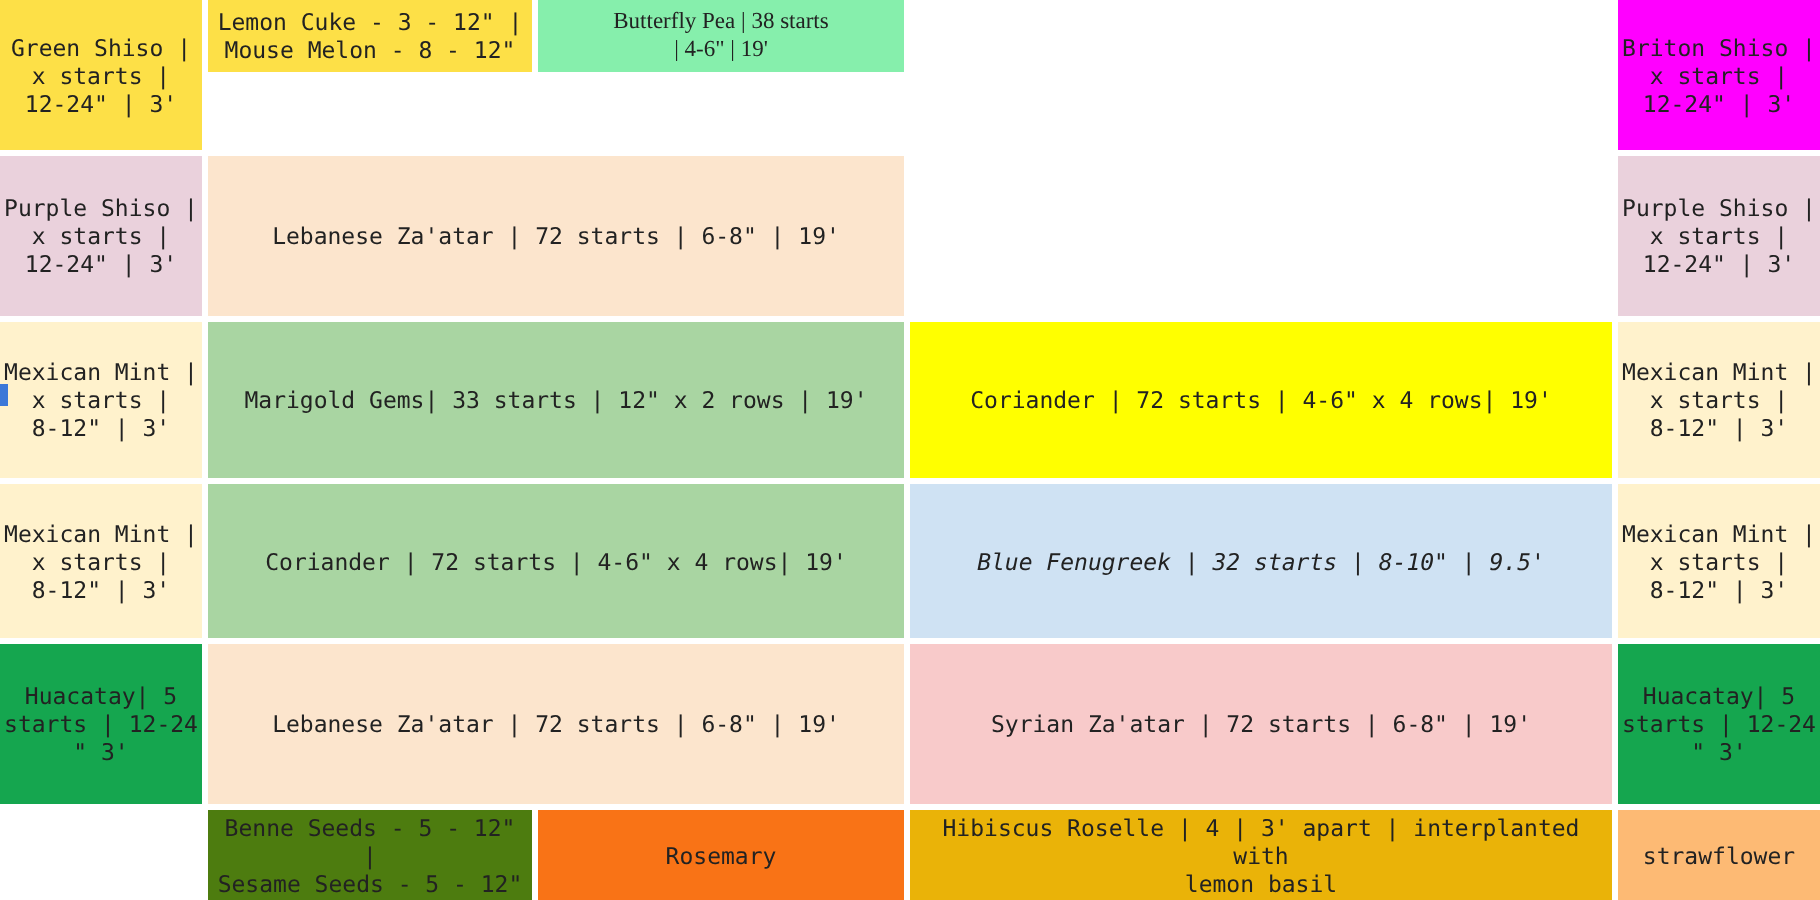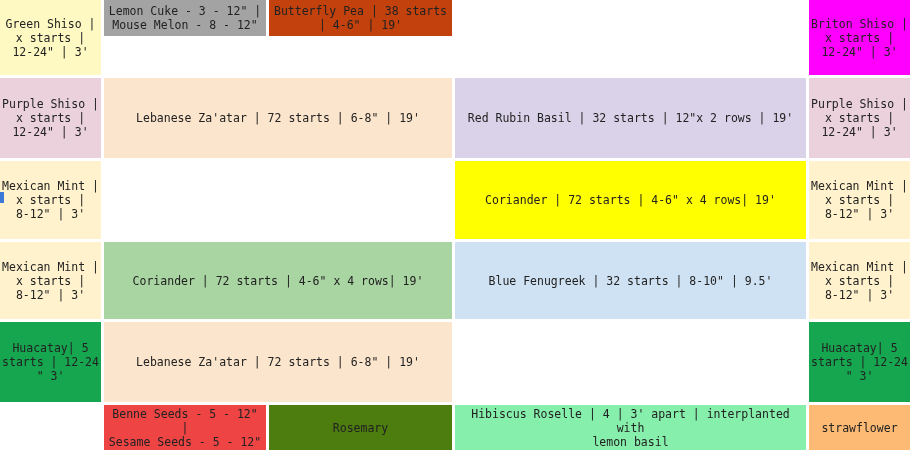--- a/index.html
+++ b/index.html
@@ -61,67 +61,68 @@
     top: 192px;
     width: 4px;
     height: 11px;
   }
 </style>
 </head>
 <body>
 
 <div class="board">
 
-  <div class="cell a12" style="background: #fef9c3;">Green Shiso |
+  <div class="cell a12" style="background: #fde047;">Green Shiso |
 x starts |
 12-24" | 3'</div>
-  <div class="cell b1" style="background: #a3a3a3;">Lemon Cuke - 3 - 12" |
+  <div class="cell b1" style="background: #fde047;">Lemon Cuke - 3 - 12" |
 Mouse Melon - 8 - 12"</div>
-  <div class="cell c1" style="background: #c2410c;">Butterfly Pea | 38 starts
+  <div class="cell c1" style="background: #86efac; font-family: Liberation Serif, serif;">Butterfly Pea | 38 starts
 | 4-6" | 19'</div>
   <div class="cell e12" style="background: rgb(255, 0, 255);">Briton Shiso |
 x starts |
 12-24" | 3'</div>
 
 
   <div class="cell a3" style="background: rgb(234, 209, 220);">Purple Shiso |
 x starts |
 12-24" | 3'</div>
   <div class="cell bc3" style="background: rgb(252, 229, 205);">Lebanese Za'atar | 72 starts | 6-8" | 19'</div>
-  <div class="cell d3" style="background: rgb(217, 210, 233);">Red Rubin Basil | 32 starts | 12"x 2 rows | 19'</div>
   <div class="cell e3" style="background: rgb(234, 209, 220);">Purple Shiso |
 x starts |
 12-24" | 3'</div>
 
   <div class="cell a4" style="background: rgb(255, 242, 204);">Mexican Mint |
 x starts |
 8-12" | 3'</div>
+  <div class="cell bc4" style="background: rgb(169, 213, 162);">Marigold Gems| 33 starts | 12" x 2 rows | 19'</div>
   <div class="cell d4" style="background: rgb(255, 255, 0);">Coriander | 72 starts | 4-6" x 4 rows| 19'</div>
   <div class="cell e4" style="background: rgb(255, 242, 204);">Mexican Mint |
 x starts |
 8-12" | 3'</div>
 
   <div class="cell a5" style="background: rgb(255, 242, 204);">Mexican Mint |
 x starts |
 8-12" | 3'</div>
   <div class="cell bc5" style="background: rgb(169, 213, 162);">Coriander | 72 starts | 4-6" x 4 rows| 19'</div>
-  <div class="cell d5" style="background: rgb(207, 226, 243);">Blue Fenugreek | 32 starts | 8-10" | 9.5'</div>
+  <div class="cell d5" style="background: rgb(207, 226, 243); font-style: italic;">Blue Fenugreek | 32 starts | 8-10" | 9.5'</div>
   <div class="cell e5" style="background: rgb(255, 242, 204);">Mexican Mint |
 x starts |
 8-12" | 3'</div>
 
   <div class="cell a6" style="background: rgb(21, 166, 79);">Huacatay| 5
 starts | 12-24
 " 3'</div>
   <div class="cell bc6" style="background: rgb(252, 229, 205);">Lebanese Za'atar | 72 starts | 6-8" | 19'</div>
+  <div class="cell d6" style="background: rgb(248, 202, 202);">Syrian Za'atar | 72 starts | 6-8" | 19'</div>
   <div class="cell e6" style="background: rgb(21, 166, 79);">Huacatay| 5
 starts | 12-24
 " 3'</div>
 
-  <div class="cell b7" style="background: #ef4444;">Benne Seeds - 5 - 12" |
+  <div class="cell b7" style="background: #4d7c0f;">Benne Seeds - 5 - 12" |
 Sesame Seeds - 5 - 12"</div>
-  <div class="cell c7" style="background: #4d7c0f;">Rosemary</div>
-  <div class="cell d7" style="background: #86efac;">Hibiscus Roselle | 4 | 3' apart | interplanted with
+  <div class="cell c7" style="background: #f97316;">Rosemary</div>
+  <div class="cell d7" style="background: #eab308;">Hibiscus Roselle | 4 | 3' apart | interplanted with
 lemon basil</div>
   <div class="cell e7" style="background: #fdba74;">strawflower</div>
 
   <div class="marker" style="background: rgb(60, 120, 216);"></div>
 </div>
 
 </body></html>

